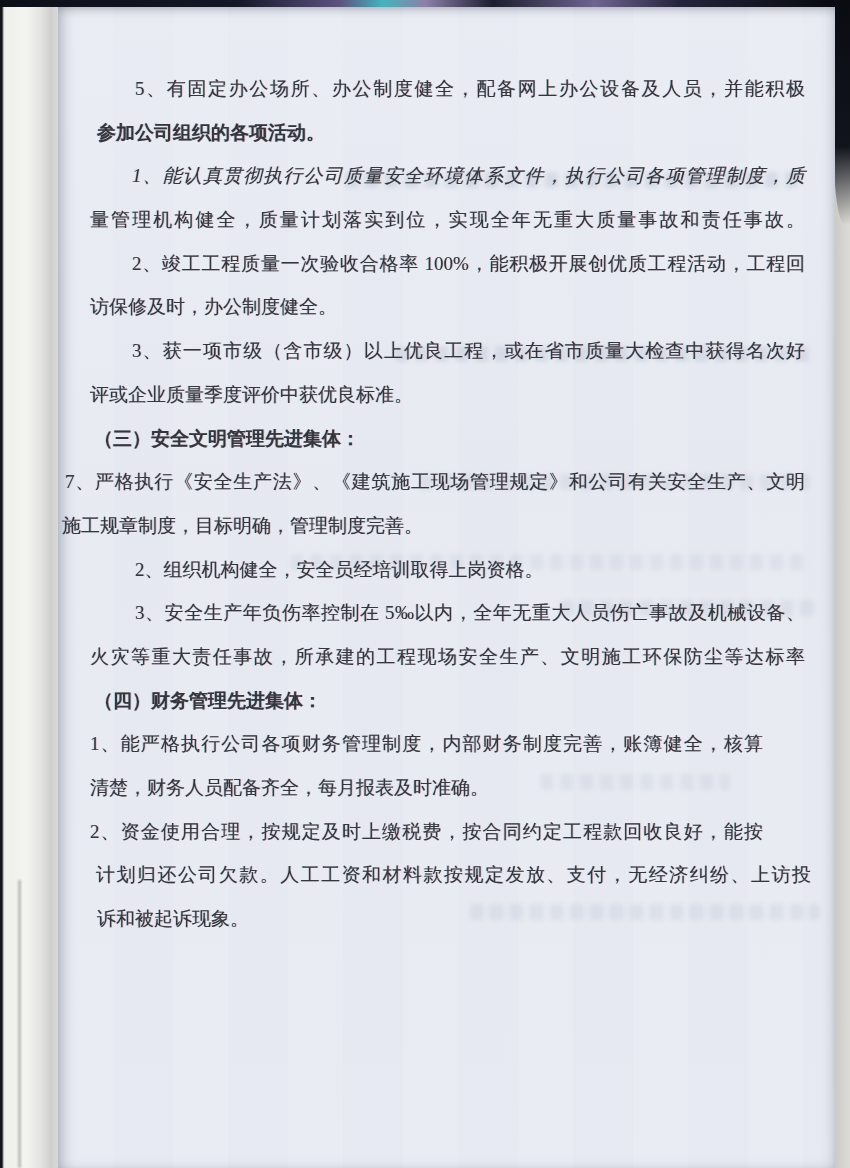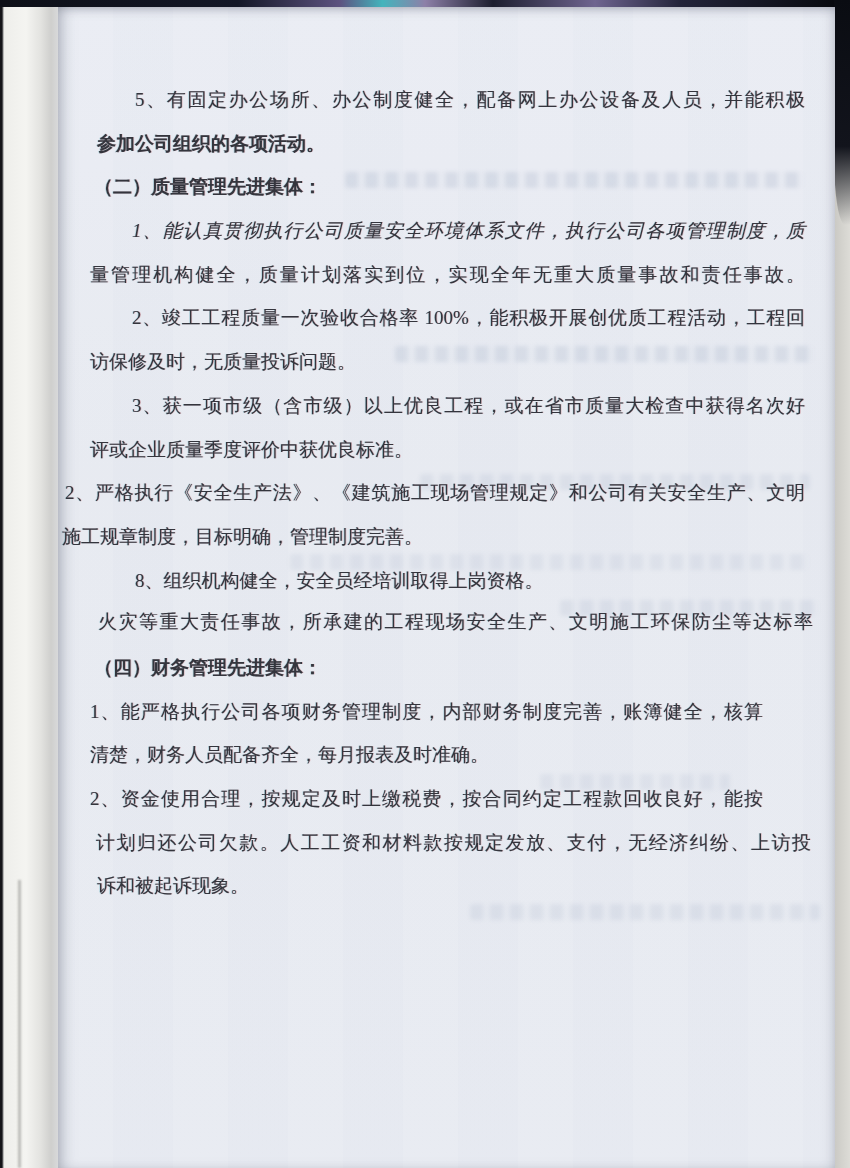--- a/index.html
+++ b/index.html
@@ -46,21 +46,21 @@
       inset -8px 0 14px -8px rgba(120,125,140,.45),
       inset 0 8px 12px -8px rgba(100,105,125,.50);
   }
   .page-texture{
     position:absolute;inset:0;pointer-events:none;opacity:.5;
     background:repeating-linear-gradient(90deg,
       rgba(255,255,255,.05) 0 55px, rgba(165,175,195,.05) 55px 115px);
   }
   
   .doc{
-    position:absolute;left:90px;top:78px;width:715px;
+    position:absolute;left:90px;top:67px;width:715px;
   }
   .line{
     position:relative;height:43.7px;line-height:43.7px;font-size:19px;
     color:#34353d;text-align:justify;white-space:normal;
     text-shadow:0.7px 0 0 rgba(190,60,70,.28), -0.7px 0 0 rgba(40,150,170,.28);
   }
   .line.full{text-align-last:justify;}
   .line.bold{font-weight:bold;}
   
   .ghost{
@@ -88,31 +88,32 @@
     <div class="ghost" style="left:362px;top:467px;width:390px;opacity:.30"></div>
     <div class="ghost" style="left:232px;top:547px;width:520px;opacity:.26"></div>
     <div class="ghost" style="left:502px;top:593px;width:260px;opacity:.30"></div>
     <div class="ghost" style="left:482px;top:767px;width:190px;opacity:.26"></div>
     <div class="ghost" style="left:412px;top:897px;width:350px;opacity:.30"></div>
   </div>
 
   <div class="doc" id="doc-lines">
       <div class="line full" style="margin-left: 45px; width: 670px;">5、有固定办公场所、办公制度健全，配备网上办公设备及人员，并能积极</div>
       <div class="line" style="margin-left: 7px; width: 715px; font-weight: bold;">参加公司组织的各项活动。</div>
-      <div class="line bold" style="margin-left: 4px; width: 711px;">（二）质量管理先进集体：</div>
       <div class="line full" style="margin-left: 42px; width: 673px; font-style: italic;">1、能认真贯彻执行公司质量安全环境体系文件，执行公司各项管理制度，质</div>
       <div class="line full" style="margin-left: 0px; width: 715px;">量管理机构健全，质量计划落实到位，实现全年无重大质量事故和责任事故。</div>
       <div class="line full" style="margin-left: 42px; width: 673px;">2、竣工工程质量一次验收合格率 100%，能积极开展创优质工程活动，工程回</div>
-      <div class="line" style="margin-left: 0px; width: 715px;">访保修及时，无质量投诉问题。</div>
+      <div class="line" style="margin-left: 0px; width: 715px;">访保修及时，办公制度健全。</div>
       <div class="line full" style="margin-left: 42px; width: 673px;">3、获一项市级（含市级）以上优良工程，或在省市质量大检查中获得名次好</div>
       <div class="line" style="margin-left: 0px; width: 715px;">评或企业质量季度评价中获优良标准。</div>
-      <div class="line full" style="margin-left: -25px; width: 740px;">2、严格执行《安全生产法》、《建筑施工现场管理规定》和公司有关安全生产、文明</div>
+      <div class="line bold" style="margin-left: 4px; width: 711px;">（三）安全文明管理先进集体：</div>
+      <div class="line full" style="margin-left: -25px; width: 740px;">7、严格执行《安全生产法》、《建筑施工现场管理规定》和公司有关安全生产、文明</div>
       <div class="line" style="margin-left: -28px; width: 743px;">施工规章制度，目标明确，管理制度完善。</div>
-      <div class="line" style="margin-left: 45px; width: 670px;">8、组织机构健全，安全员经培训取得上岗资格。</div>
-      <div class="line full" style="margin-left: 8px; width: 715px; font-family: Liberation Mono, monospace;">火灾等重大责任事故，所承建的工程现场安全生产、文明施工环保防尘等达标率</div>
+      <div class="line" style="margin-left: 45px; width: 670px;">2、组织机构健全，安全员经培训取得上岗资格。</div>
+      <div class="line full" style="margin-left: 45px; width: 670px;">3、安全生产年负伤率控制在 5‰以内，全年无重大人员伤亡事故及机械设备、</div>
+      <div class="line full" style="margin-left: 0px; width: 715px;">火灾等重大责任事故，所承建的工程现场安全生产、文明施工环保防尘等达标率</div>
       <div class="line bold" style="margin-left: 4px; width: 711px;">（四）财务管理先进集体：</div>
       <div class="line full" style="width: 673px;">1、能严格执行公司各项财务管理制度，内部财务制度完善，账簿健全，核算</div>
       <div class="line" style="margin-left: 0px; width: 715px;">清楚，财务人员配备齐全，每月报表及时准确。</div>
       <div class="line full" style="width: 673px;">2、资金使用合理，按规定及时上缴税费，按合同约定工程款回收良好，能按</div>
       <div class="line full" style="margin-left: 6px; width: 715px;">计划归还公司欠款。人工工资和材料款按规定发放、支付，无经济纠纷、上访投</div>
       <div class="line" style="margin-left: 7px; width: 715px;">诉和被起诉现象。</div>
     </div>
 </div>
 
 </body></html>

